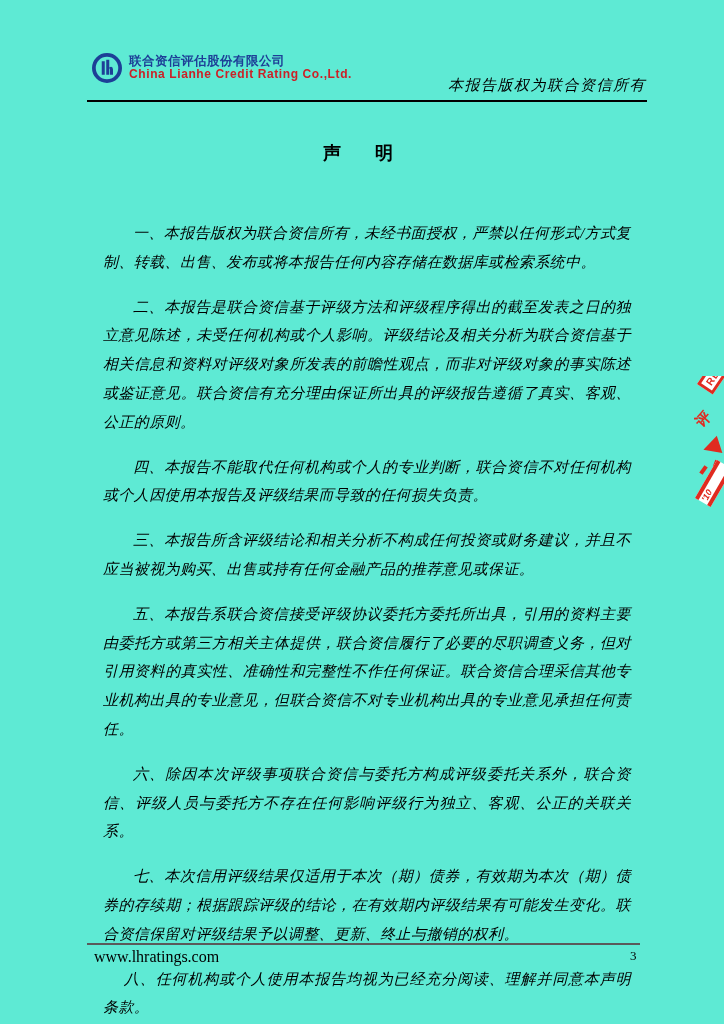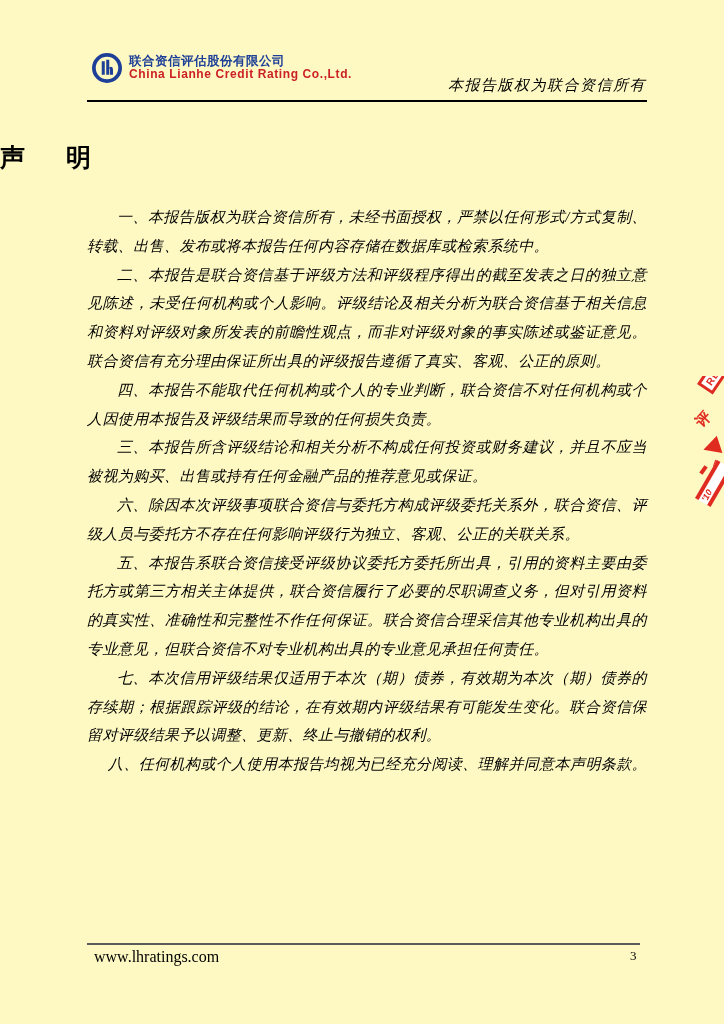--- a/index.html
+++ b/index.html
@@ -2,21 +2,21 @@
 <html><head>
 <meta charset="utf-8">
 <style>
   * { box-sizing: border-box; }
   html, body { margin: 0; padding: 0; background: #e8e8e8; }
   .page {
     position: relative;
     width: 724px;
     height: 1024px;
     margin: 0 auto;
-    background: #fef9c3;
+    background: #5eead4;
     overflow: hidden;
     font-family: "Liberation Serif", "DejaVu Serif", serif;
     color: #000;
   }
 
   
   .company-block {
     position: absolute;
     left: 92px;
     top: 53px;
@@ -59,39 +59,39 @@
     height: 2px;
     background: #000;
   }
 
   
   .doc-title {
     position: absolute;
     left: 0;
     top: 141px;
     width: 100%;
-    text-align: left;
-    font-size: 25px;
+    text-align: center;
+    font-size: 18px;
     font-weight: bold;
     letter-spacing: 8px;
   }
 
   
   .statement {
     position: absolute;
     left: 87px;
     top: 203px;
     width: 560px;
     font-size: 15px;
     line-height: 28.8px;
     letter-spacing: 0.4px;
     text-align: justify;
     font-style: italic;
   }
-  .statement p { margin: 0; text-indent: 2em; font-style: italic; }
+  .statement p { margin: 16px; text-indent: 2em; font-style: italic; }
   .statement p.less-indent { text-indent: 1.4em; }
 
   
   .stamp {
     position: absolute;
     right: 0;
     top: 376px;
     width: 30px;
     height: 172px;
     overflow: hidden;
@@ -211,22 +211,22 @@
   <div class="report-type">本报告版权为联合资信所有</div>
   <div class="header-rule"></div>
 
   <div class="doc-title">声　明</div>
 
   <div class="statement">
     <p>一、本报告版权为联合资信所有，未经书面授权，严禁以任何形式/方式复制、转载、出售、发布或将本报告任何内容存储在数据库或检索系统中。</p>
     <p>二、本报告是联合资信基于评级方法和评级程序得出的截至发表之日的独立意见陈述，未受任何机构或个人影响。评级结论及相关分析为联合资信基于相关信息和资料对评级对象所发表的前瞻性观点，而非对评级对象的事实陈述或鉴证意见。联合资信有充分理由保证所出具的评级报告遵循了真实、客观、公正的原则。</p>
     <p>四、本报告不能取代任何机构或个人的专业判断，联合资信不对任何机构或个人因使用本报告及评级结果而导致的任何损失负责。</p>
     <p>三、本报告所含评级结论和相关分析不构成任何投资或财务建议，并且不应当被视为购买、出售或持有任何金融产品的推荐意见或保证。</p>
+    <p>五、本报告系联合资信接受评级协议委托方委托所出具，引用的资料主要由委托方或第三方相关主体提供，联合资信履行了必要的尽职调查义务，但对引用资料的真实性、准确性和完整性不作任何保证。联合资信合理采信其他专业机构出具的专业意见，但联合资信不对专业机构出具的专业意见承担任何责任。</p>
     <p>六、除因本次评级事项联合资信与委托方构成评级委托关系外，联合资信、评级人员与委托方不存在任何影响评级行为独立、客观、公正的关联关系。</p>
-    <p>五、本报告系联合资信接受评级协议委托方委托所出具，引用的资料主要由委托方或第三方相关主体提供，联合资信履行了必要的尽职调查义务，但对引用资料的真实性、准确性和完整性不作任何保证。联合资信合理采信其他专业机构出具的专业意见，但联合资信不对专业机构出具的专业意见承担任何责任。</p>
     <p>七、本次信用评级结果仅适用于本次（期）债券，有效期为本次（期）债券的存续期；根据跟踪评级的结论，在有效期内评级结果有可能发生变化。联合资信保留对评级结果予以调整、更新、终止与撤销的权利。</p>
     <p class="less-indent">八、任何机构或个人使用本报告均视为已经充分阅读、理解并同意本声明条款。</p>
   </div>
 
   <div class="stamp">
     <div class="stamp-band-1">RE</div>
     <div class="stamp-char">评</div>
     <div class="stamp-triangle"></div>
     <div class="stamp-mark-a"></div>
     <div class="stamp-mark-b"></div>

